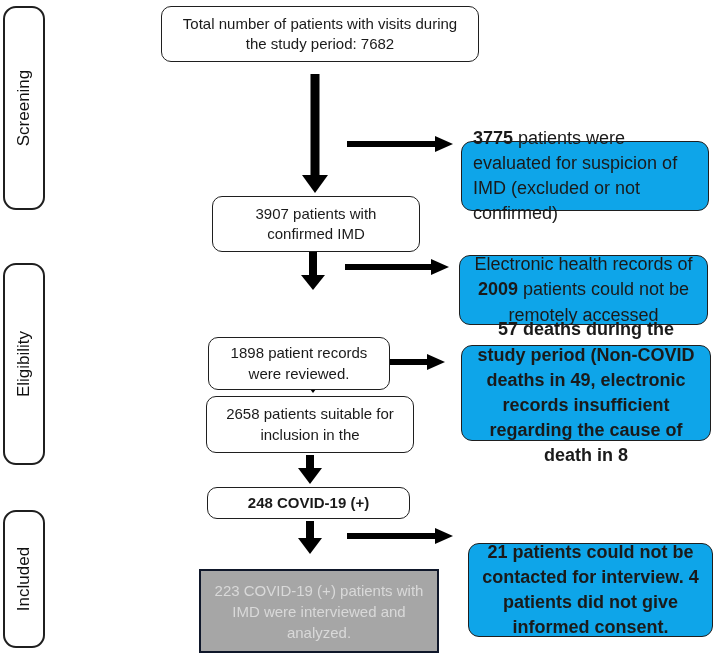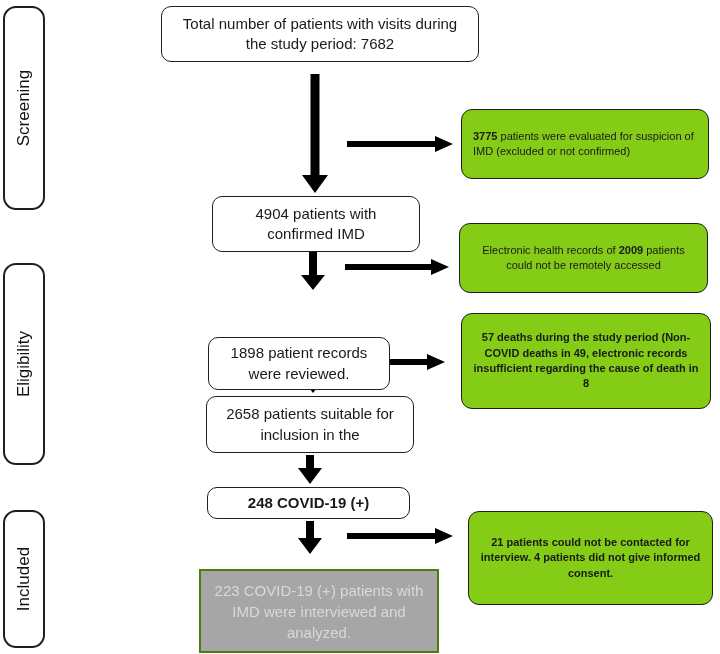--- a/index.html
+++ b/index.html
@@ -21,31 +21,31 @@
     transform:rotate(-90deg); white-space:nowrap; font-size:17px; color:#111;
   }
   .fbox {
     position:absolute; background:#fff; border:1.6px solid #1f1f1f;
     border-radius:10px; box-sizing:border-box;
     display:flex; align-items:center; justify-content:center;
     text-align:center; font-size:15px; line-height:1.35; padding:4px 13px;
   }
   .fbox.bold { font-weight:bold; }
   .sbox {
-    position:absolute; background:#84cc16; border:1.5px solid #1f1f1f;
+    position:absolute; background:#0ea5e9; border:1.5px solid #1f1f1f;
     border-radius:11px; box-sizing:border-box;
     display:flex; align-items:center; justify-content:center;
-    font-size:11px; line-height:1.4; padding:6px 11px;
+    font-size:18px; line-height:1.4; padding:6px 11px;margin-top:32px;
   }
   .sbox.left-align { justify-content:flex-start; text-align:left; }
   .sbox.centered { text-align:center; }
   .sbox.all-bold { font-weight:bold; }
   .final-box {
     position:absolute; border-radius:0; background:#a6a6a6;
-    border:2px solid #4d7c0f; color:#d9d9d9;
+    border:2px solid #0f172a; color:#d9d9d9;
     display:flex; align-items:center; justify-content:center;
     text-align:center; font-size:15px; line-height:1.4; padding:4px 10px;
     box-sizing:border-box;
   }
 </style>
 </head>
 <body>
 
 <div class="canvas">
 
@@ -96,21 +96,21 @@
   </div>
   <div class="stage-label" style="top:510px; height:138px;">
     <span>Included</span>
   </div>
 
   <div class="fbox" style="left:161px; top:6px; width:318px; height:56px;">
     <span>Total number of patients with visits during the study period: 7682</span>
   </div>
 
   <div class="fbox" style="left:212px; top:196px; width:208px; height:56px;">
-    <span>4904 patients with confirmed IMD</span>
+    <span>3907 patients with confirmed IMD</span>
   </div>
 
   <div class="fbox" style="left:208px; top:290px; width:182px; height:53px;margin-top:47px;">
     <span>1898 patient records were reviewed.</span>
   </div>
 
   <div class="fbox" style="left:206px; top:396px; width:208px; height:57px;">
     <span>2658 patients suitable for inclusion in the</span>
   </div>
 

